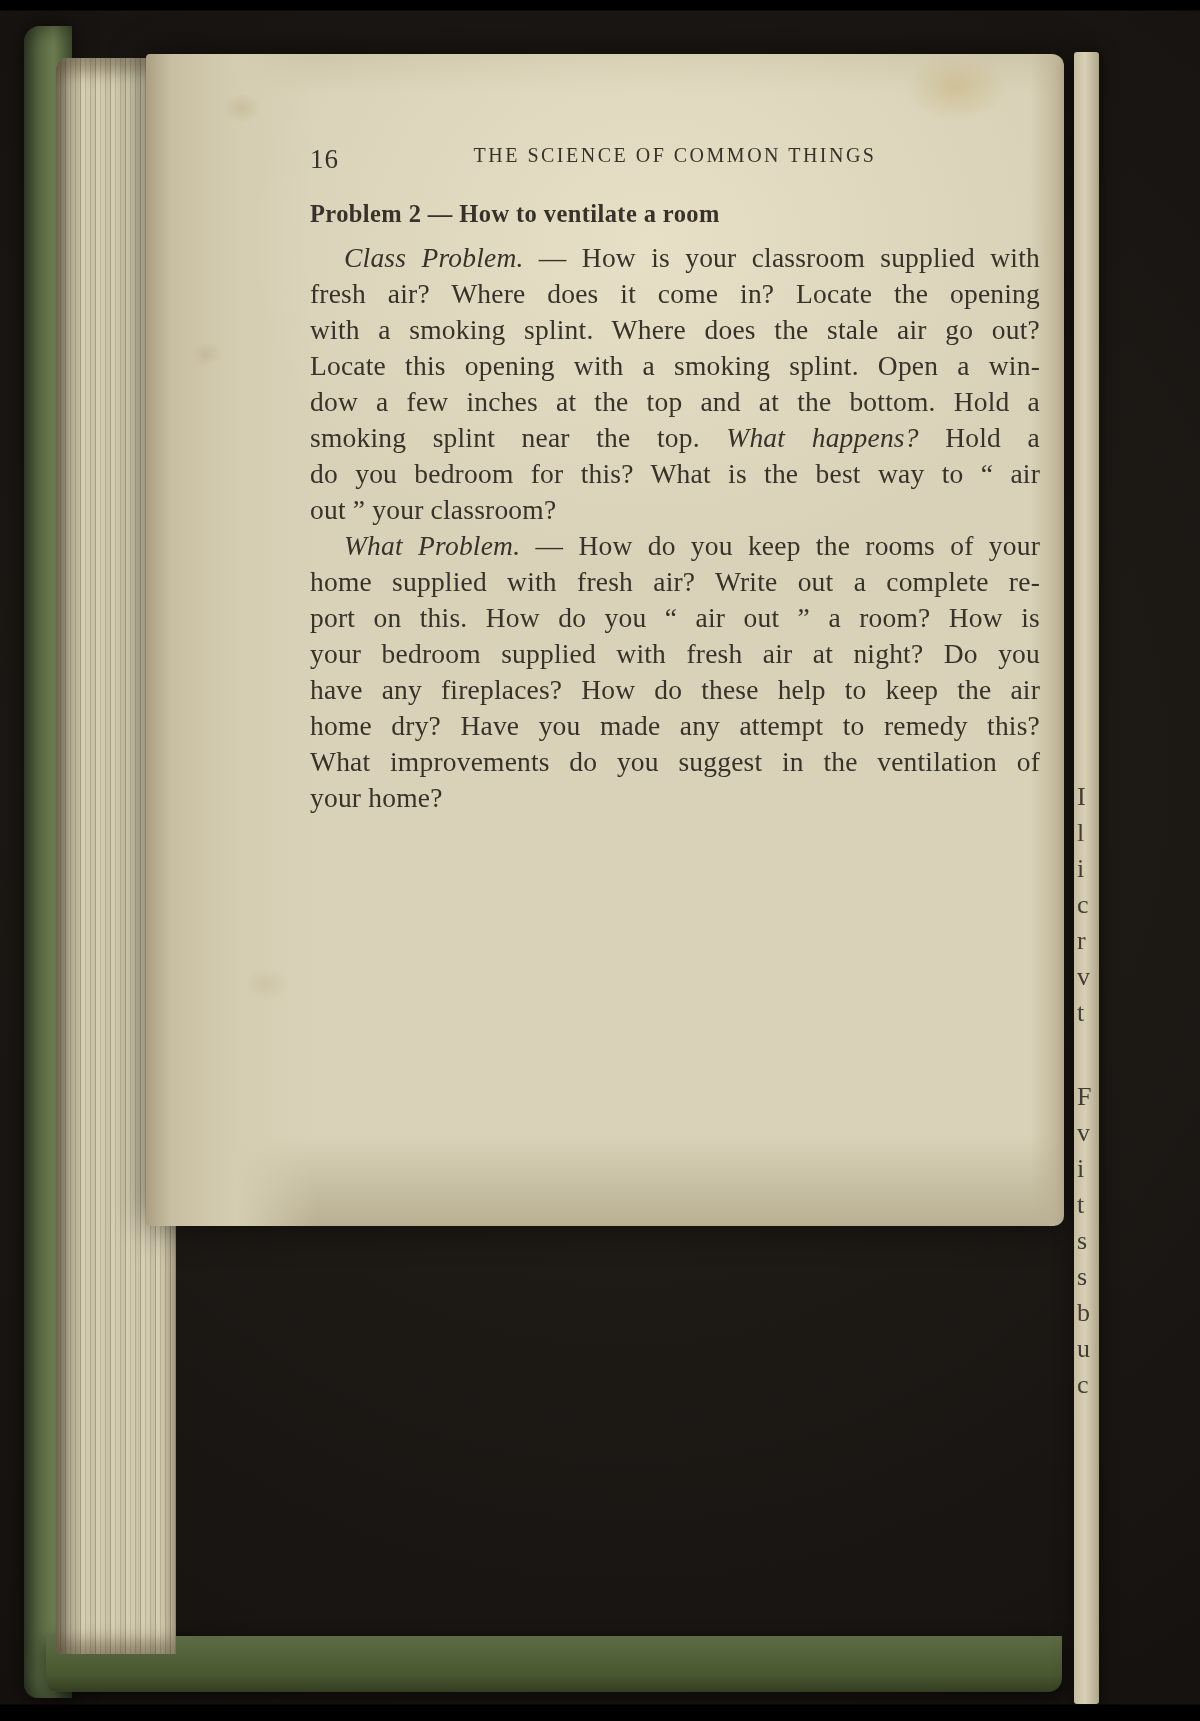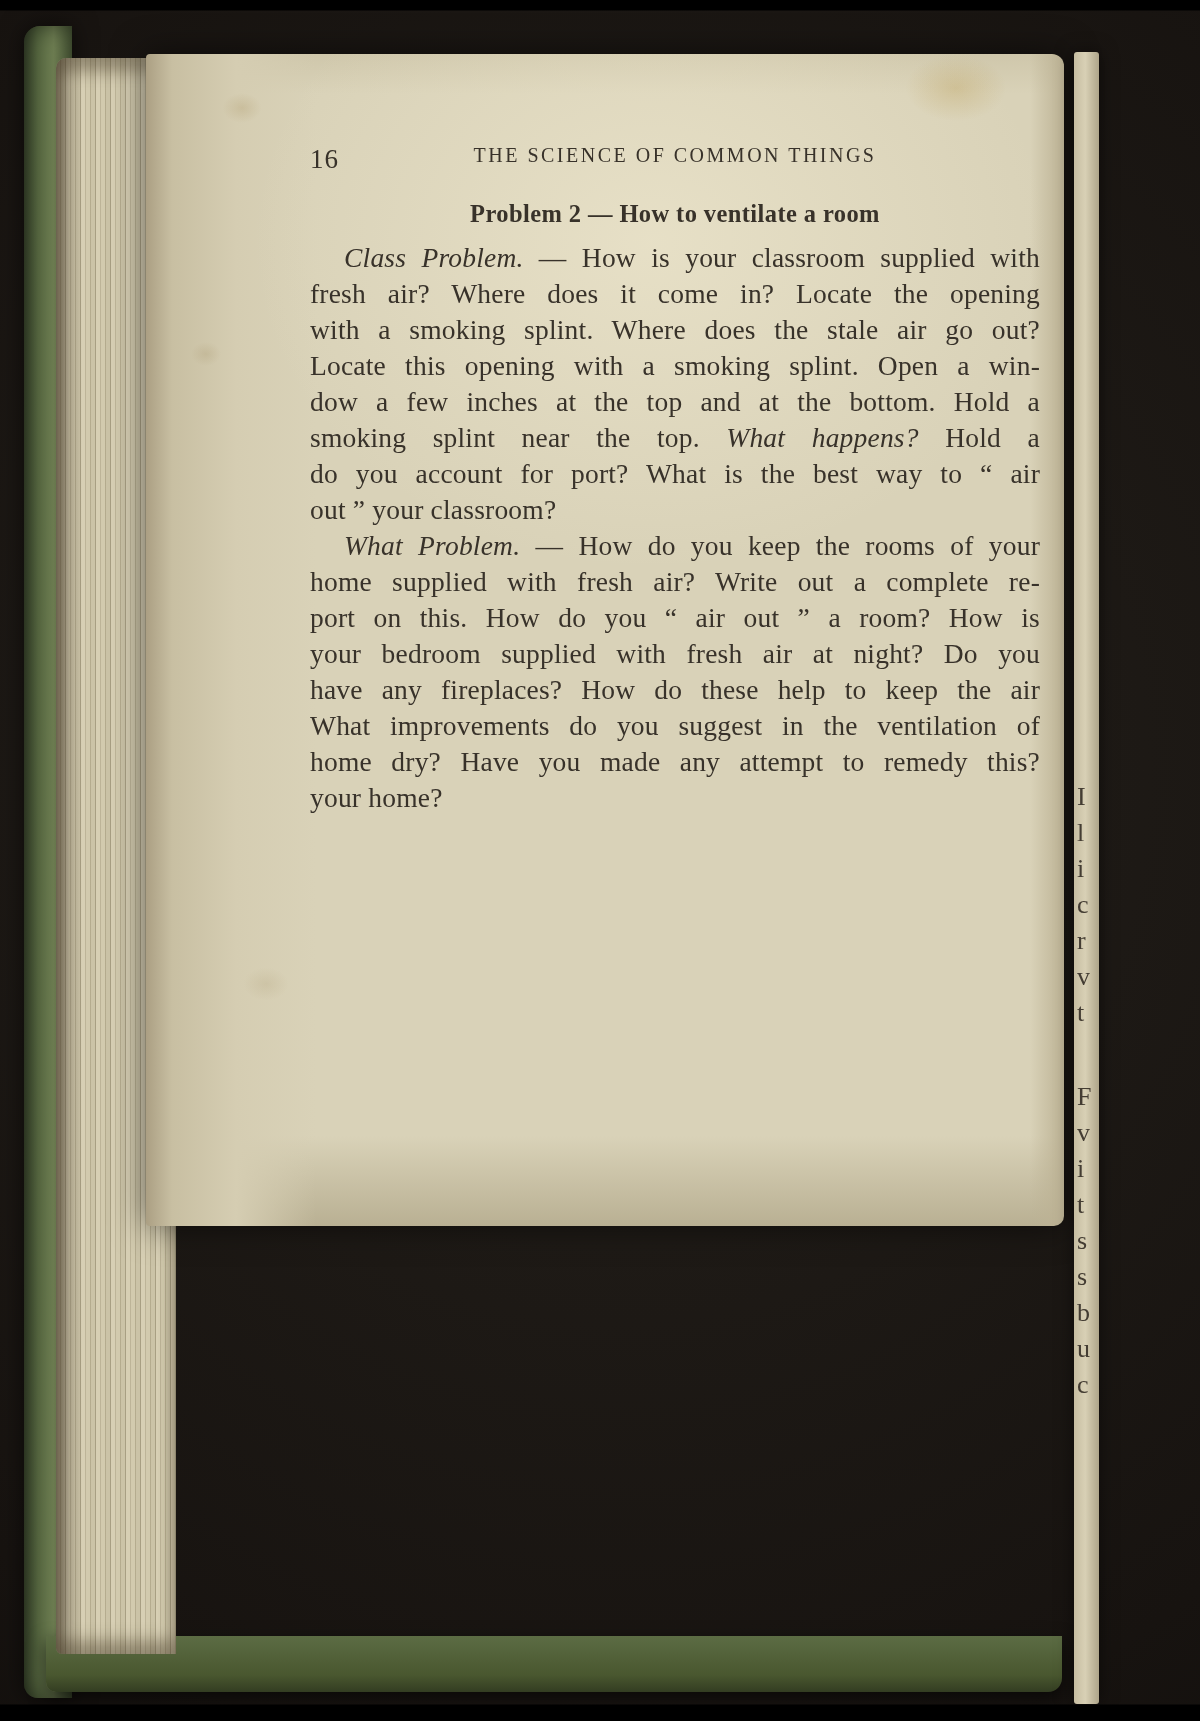--- a/index.html
+++ b/index.html
@@ -83,21 +83,21 @@
   .page-number {
     position:absolute; left:0; top:2px;
     font-size:27px; letter-spacing:1px;
   }
   .running-header {
     text-align:center; font-size:20px; letter-spacing:2.5px;
     padding-top:2px;
   }
   .problem-heading {
     margin:22px 0 12px 0;
-    text-align:center; font-weight:700; font-size:24.5px; letter-spacing:.4px;
+    font-weight:700; font-size:24.5px; letter-spacing:.4px;
   }
   .para { }
   .tline {
     font-size:27.5px; line-height:36px; letter-spacing:.2px;
     text-align:justify; text-align-last:justify;
   }
   .tline.last { text-align-last:left; }
   .para .tline:first-child { text-indent:34px; }
   .it { font-style:italic; }
   
@@ -130,31 +130,31 @@
       <div class="running-header">THE SCIENCE OF COMMON THINGS</div>
     </div>
     <div class="problem-heading">Problem 2 — How to ventilate a room</div>
     <div class="para">
         <div class="tline"><span class="it">Class Problem.</span><span> — How is your classroom supplied with</span></div>
         <div class="tline"><span>fresh air?  Where does it come in?  Locate the opening</span></div>
         <div class="tline"><span>with a smoking splint.  Where does the stale air go out?</span></div>
         <div class="tline"><span>Locate this opening with a smoking splint.  Open a win-</span></div>
         <div class="tline"><span>dow a few inches at the top and at the bottom.  Hold a</span></div>
         <div class="tline"><span>smoking splint near the top.  </span><span class="it">What happens?</span><span>  Hold a</span></div>
-        <div class="tline"><span>do you account for port?  What is the best way to “ air</span></div>
+        <div class="tline"><span>do you bedroom for this?  What is the best way to “ air</span></div>
         <div class="tline last"><span>out ” your classroom?</span></div>
       </div>
     <div class="para">
         <div class="tline"><span class="it">What Problem.</span><span> — How do you keep the rooms of your</span></div>
         <div class="tline"><span>home supplied with fresh air?  Write out a complete re-</span></div>
         <div class="tline"><span>port on this.  How do you “ air out ” a room?  How is</span></div>
         <div class="tline"><span>your bedroom supplied with fresh air at night?  Do you</span></div>
         <div class="tline"><span>have any fireplaces?  How do these help to keep the air</span></div>
+        <div class="tline"><span>home dry?  Have you made any attempt to remedy this?</span></div>
         <div class="tline"><span>What improvements do you suggest in the ventilation of</span></div>
-        <div class="tline"><span>home dry?  Have you made any attempt to remedy this?</span></div>
         <div class="tline last"><span>your home?</span></div>
       </div>
   </div>
 </div>
 
 <div class="sliver">
     <span style="top: 730px;">I</span>
     <span style="top: 766px;">l</span>
     <span style="top: 802px;">i</span>
     <span style="top: 838px;">c</span>

